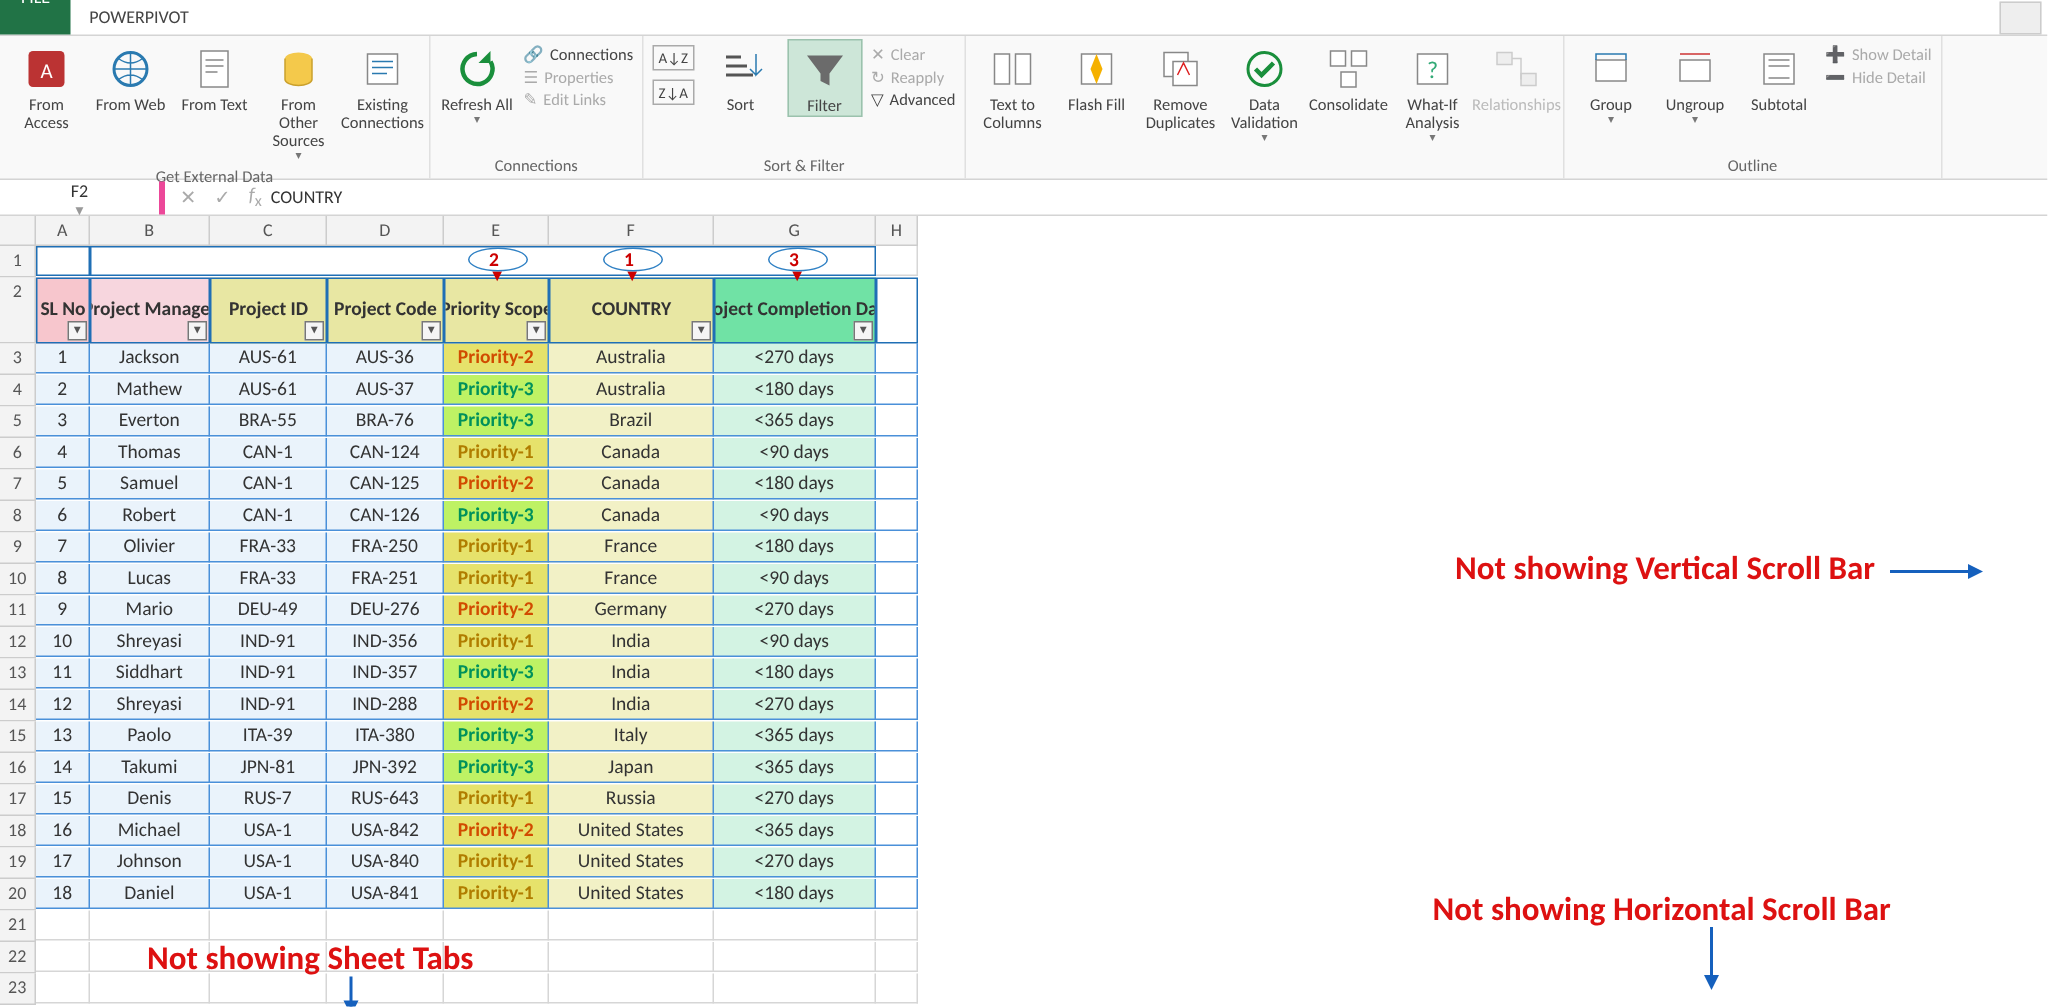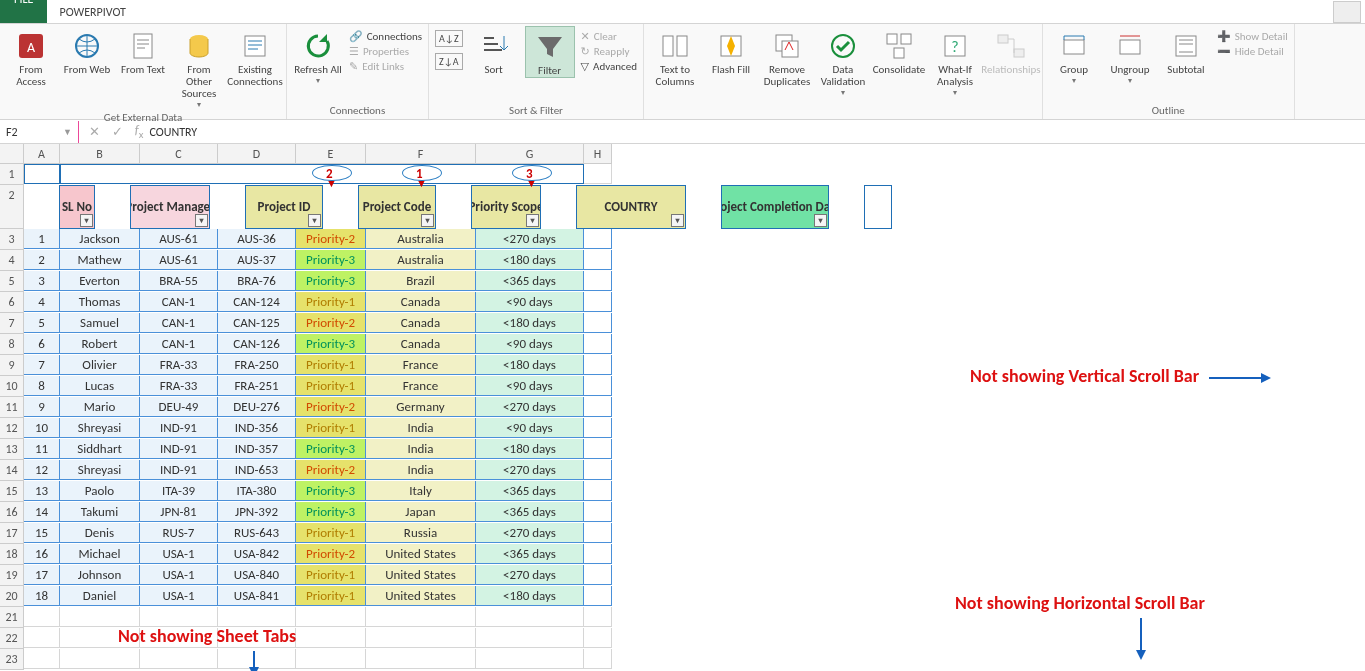--- a/index.html
+++ b/index.html
@@ -19,55 +19,55 @@
 .bigbtn { display:flex; flex-direction:column; align-items:center; justify-content:flex-start; width:50px; padding-top:4px; cursor:pointer; text-align:center; font-size:11px; line-height:1.1; color:#444; }
 .bigbtn .ico { width:32px; height:32px; margin-bottom:2px; display:flex; align-items:center; justify-content:center; }
 .smallstack { display:flex; flex-direction:column; gap:2px; padding-top:4px; font-size:11px; color:#444; }
 .smallstack .row { display:flex; align-items:center; gap:4px; cursor:pointer; white-space:nowrap; }
 .smallstack .row.dis { color:#aaa; }
 .ico svg { width:100%; height:100%; }
 .bigbtn.active { background:#cde6d8; border:1px solid #9bc2ad; }
 
 
 .formrow { display:flex; align-items:center; height:24px; border-bottom:1px solid #d4d4d4; }
-.namebox { width:79px; border-right:1px solid #ec4899; padding:0 6px; height:22px; display:flex; align-items:center; justify-content:space-between; }
+.namebox { width:110px; border-right:4px solid #ec4899; padding:0 6px; height:22px; display:flex; align-items:center; justify-content:space-between;flex-direction:column; }
 .namebox .dd { color:#999; font-size:9px; }
 .fxarea { display:flex; align-items:center; gap:12px; padding-left:10px; }
 .fxarea .ic { color:#aaa; font-size:13px; }
 .fxinput { flex:1; padding-left:6px; height:22px; line-height:22px; }
 
 
 .sheet { position:relative; }
 .colhdrs { display:flex; height:20px; }
 .rowhdr, .corner { background:#f3f3f3; border-right:1px solid #ccc; border-bottom:1px solid #ccc; text-align:center; font-size:12px; color:#555; }
 .corner { width:24px; height:20px; }
 .colhdr { background:#f3f3f3; border-right:1px solid #ccc; border-bottom:1px solid #ccc; text-align:center; font-size:12px; color:#555; height:20px; line-height:20px; }
 .colA{width:36px}.colB{width:80px}.colC{width:78px}.colD{width:78px}.colE{width:70px}.colF{width:110px}.colG{width:108px}.colH{width:28px}
 .row { display:flex; }
 .rowhdr { width:24px; line-height:20px; }
 .cell { border-right:1px solid #d6d6d6; border-bottom:1px solid #d6d6d6; height:20px; line-height:20px; font-size:13px; text-align:center; overflow:hidden; white-space:nowrap; }
 
 
-.tblhdr .cell { height:44px; line-height:1.1; display:flex; align-items:center; justify-content:center; font-weight:bold; border:1px solid #1f6fb5; position:relative; padding:2px 2px;margin-left:35px; }
+.tblhdr .cell { height:44px; line-height:1.1; display:flex; align-items:center; justify-content:center; font-weight:bold; border:1px solid #1f6fb5; position:relative; padding:2px 2px; }
 .tblhdr .cell .fbtn { position:absolute; right:1px; bottom:1px; width:13px; height:13px; border:1px solid #777; background:#f5f5f5; font-size:8px; line-height:11px; color:#555; }
 .datarow .cell { border-color:#4a90d9; }
 .hdr-sl{background:#f7c6cd}.hdr-pm{background:#f7d6de}
 .hdr-pid,.hdr-pc,.hdr-ps,.hdr-cty{background:#e8e7a3}
 .hdr-days{background:#70e2a5}
 .cell.sl{background:#eaf3fb}
 .cell.pm,.cell.pid,.cell.pc{background:#eaf3fb}
-.cell.ps{font-weight:normal}
+.cell.ps{font-weight:bold}
 .cell.ps.p1{background:#e6e26b;color:#b07d00}
 .cell.ps.p2{background:#e6e26b;color:#d14b00}
 .cell.ps.p3{background:#bef264;color:#00915b}
 .cell.cty{background:#f2f1c6}
 .cell.days{background:#d3f3e3}
 
 
-.annot { position:absolute; color:#d11; font-weight:bold; font-size:18px; }
+.annot { position:absolute; color:#d11; font-weight:bold; font-size:22px; }
 .arrow-h { display:inline-block; width:60px; height:2px; background:#1560bd; position:relative; vertical-align:middle; margin-left:10px; }
 .arrow-h::after { content:""; position:absolute; right:-2px; top:-4px; border-left:10px solid #1560bd; border-top:5px solid transparent; border-bottom:5px solid transparent; }
 .arrow-v { position:absolute; width:2px; background:#1560bd; }
 .arrow-v::after { content:""; position:absolute; left:-4px; bottom:-2px; border-top:10px solid #1560bd; border-left:5px solid transparent; border-right:5px solid transparent; }
 
 
 .marker { position:absolute; font-weight:bold; color:#c00; font-size:13px; }
 .marker .circ { position:absolute; border:1px solid #2f80c4; border-radius:50%; width:40px; height:16px; left:-14px; top:-1px; }
 .marker .darrow { color:#c00; font-size:11px; display:block; text-align:center; line-height:6px; }
 </style>
@@ -495,21 +495,21 @@
   <div class="cell colE ps p3">Priority-3</div>
   <div class="cell colF cty">India</div>
   <div class="cell colG days">&lt;180 days</div>
   <div class="cell colH"></div>
       </div>
       <div class="row datarow">
         <div class="rowhdr">14</div>
   <div class="cell colA sl">12</div>
   <div class="cell colB pm">Shreyasi</div>
   <div class="cell colC pid">IND-91</div>
-  <div class="cell colD pc">IND-653</div>
+  <div class="cell colD pc">IND-288</div>
   <div class="cell colE ps p2">Priority-2</div>
   <div class="cell colF cty">India</div>
   <div class="cell colG days">&lt;270 days</div>
   <div class="cell colH"></div>
       </div>
       <div class="row datarow">
         <div class="rowhdr">15</div>
   <div class="cell colA sl">13</div>
   <div class="cell colB pm">Paolo</div>
   <div class="cell colC pid">ITA-39</div>
@@ -616,16 +616,16 @@
     </div>
 </div>
 
 <div class="annot" style="top:365px;left:970px;">
   <span>Not showing Vertical Scroll Bar</span><span class="arrow-h"></span>
 </div>
 <div class="annot" style="top:592px;left:955px;">
   <span>Not showing Horizontal Scroll Bar</span>
   <span class="arrow-v" style="left:185px;top:26px;height:40px"></span>
 </div>
-<div class="annot" style="top:625px;left:118px;">
+<div class="annot" style="top:625px;left:98px;">
   <span>Not showing Sheet Tabs</span>
   <span class="arrow-v" style="left:135px;top:26px;height:24px"></span>
 </div>
 
 </body></html>

